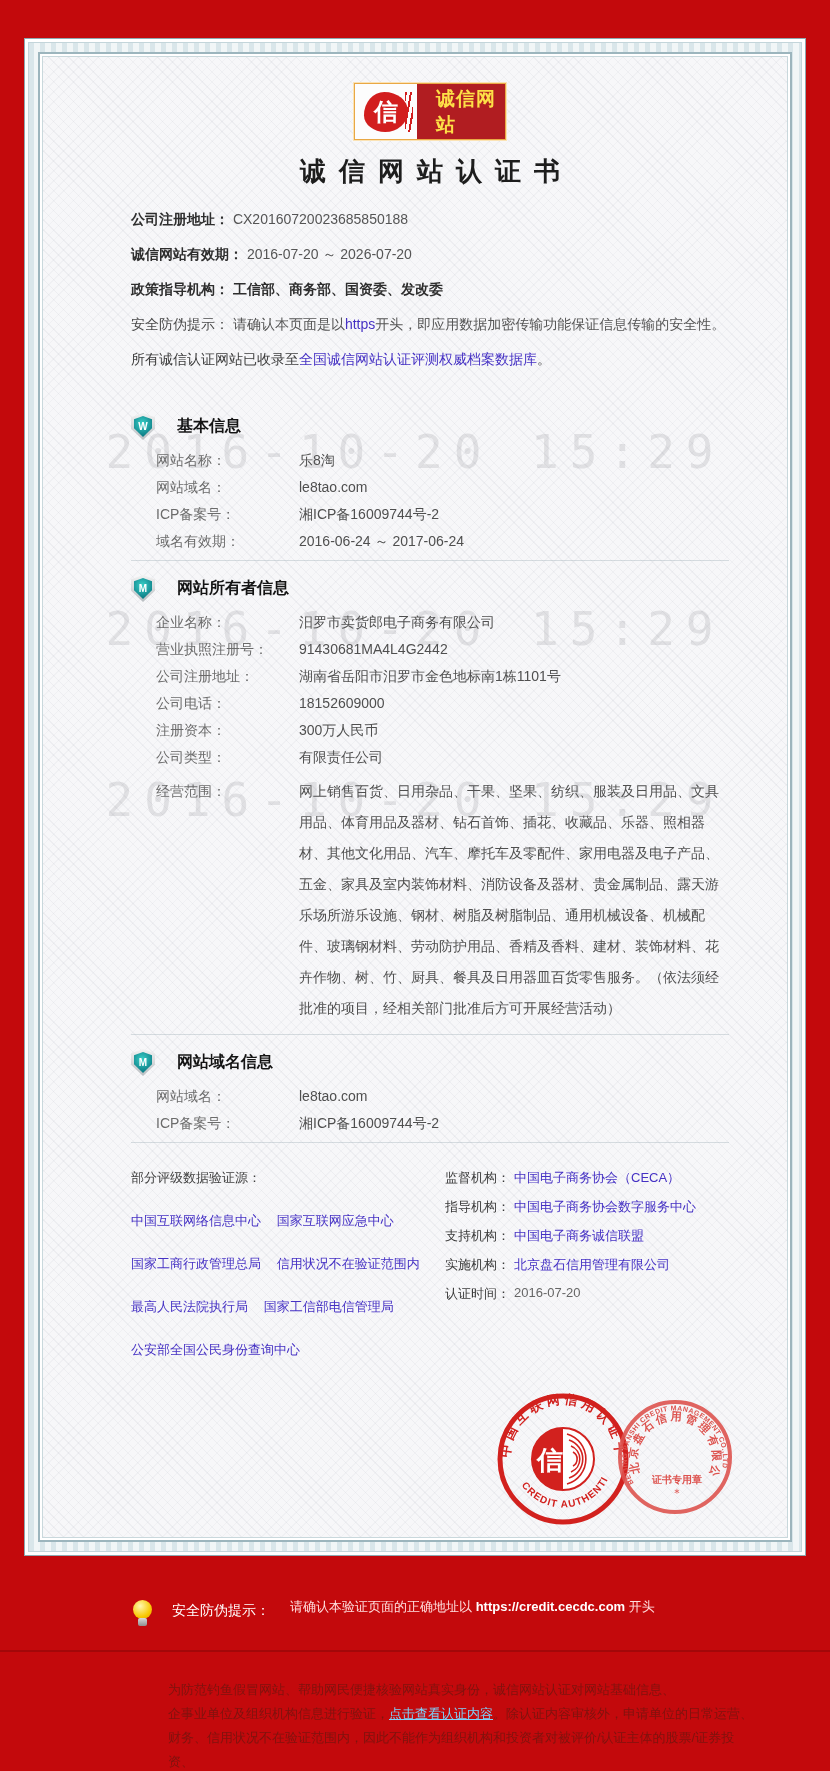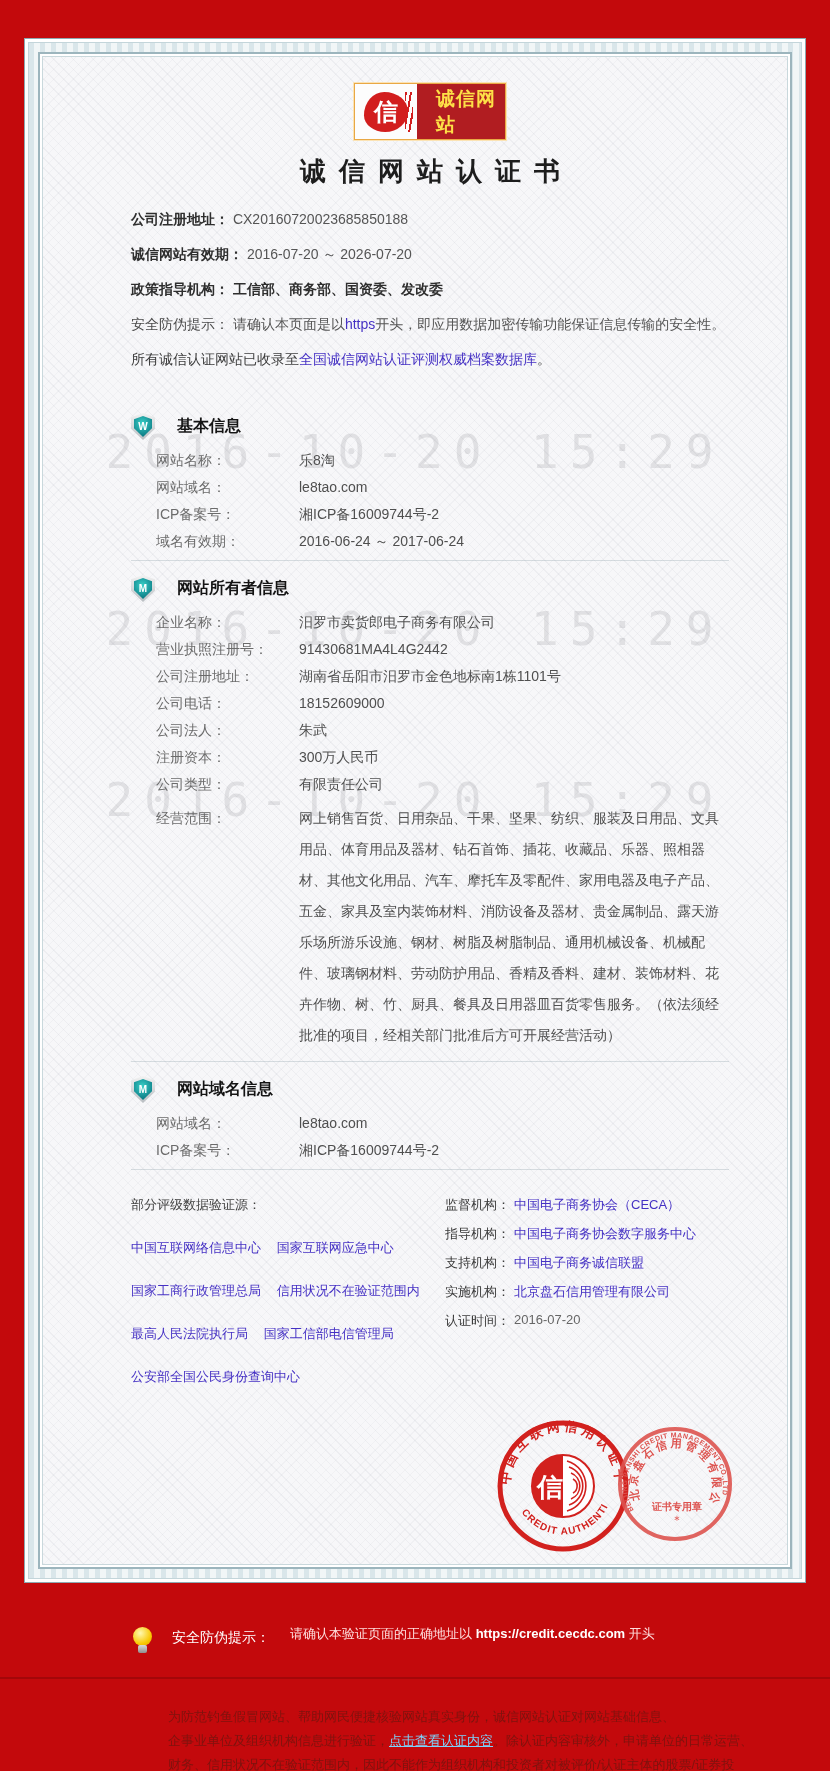--- a/index.html
+++ b/index.html
@@ -179,24 +179,20 @@
         <span class="lbl">营业执照注册号：</span>
         <span class="val">91430681MA4L4G2442</span>
       </div>
       <div class="row">
         <span class="lbl">公司注册地址：</span>
         <span class="val">湖南省岳阳市汨罗市金色地标南1栋1101号</span>
       </div>
       <div class="row">
         <span class="lbl">公司电话：</span>
         <span class="val">18152609000</span>
-      </div>
-      <div class="row">
-        <span class="lbl">公司法人：</span>
-        <span class="val">朱武</span>
       </div>
       <div class="row">
         <span class="lbl">注册资本：</span>
         <span class="val">300万人民币</span>
       </div>
       <div class="row">
         <span class="lbl">公司类型：</span>
         <span class="val">有限责任公司</span>
       </div>
       <div class="row scope">

